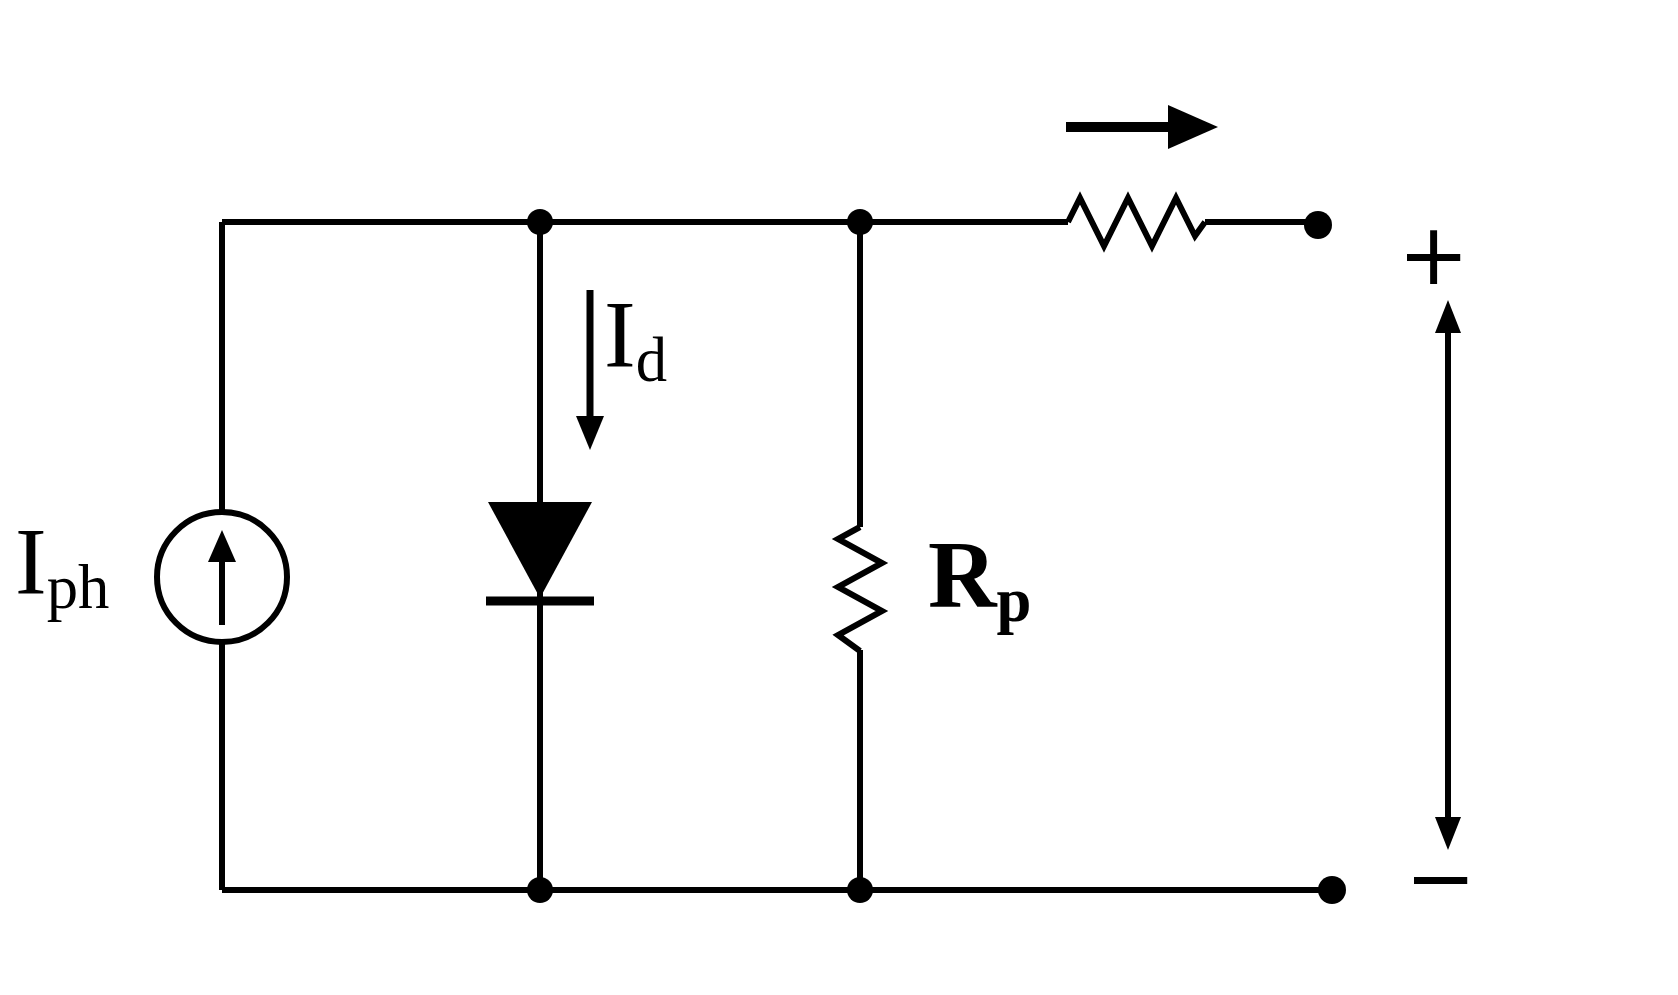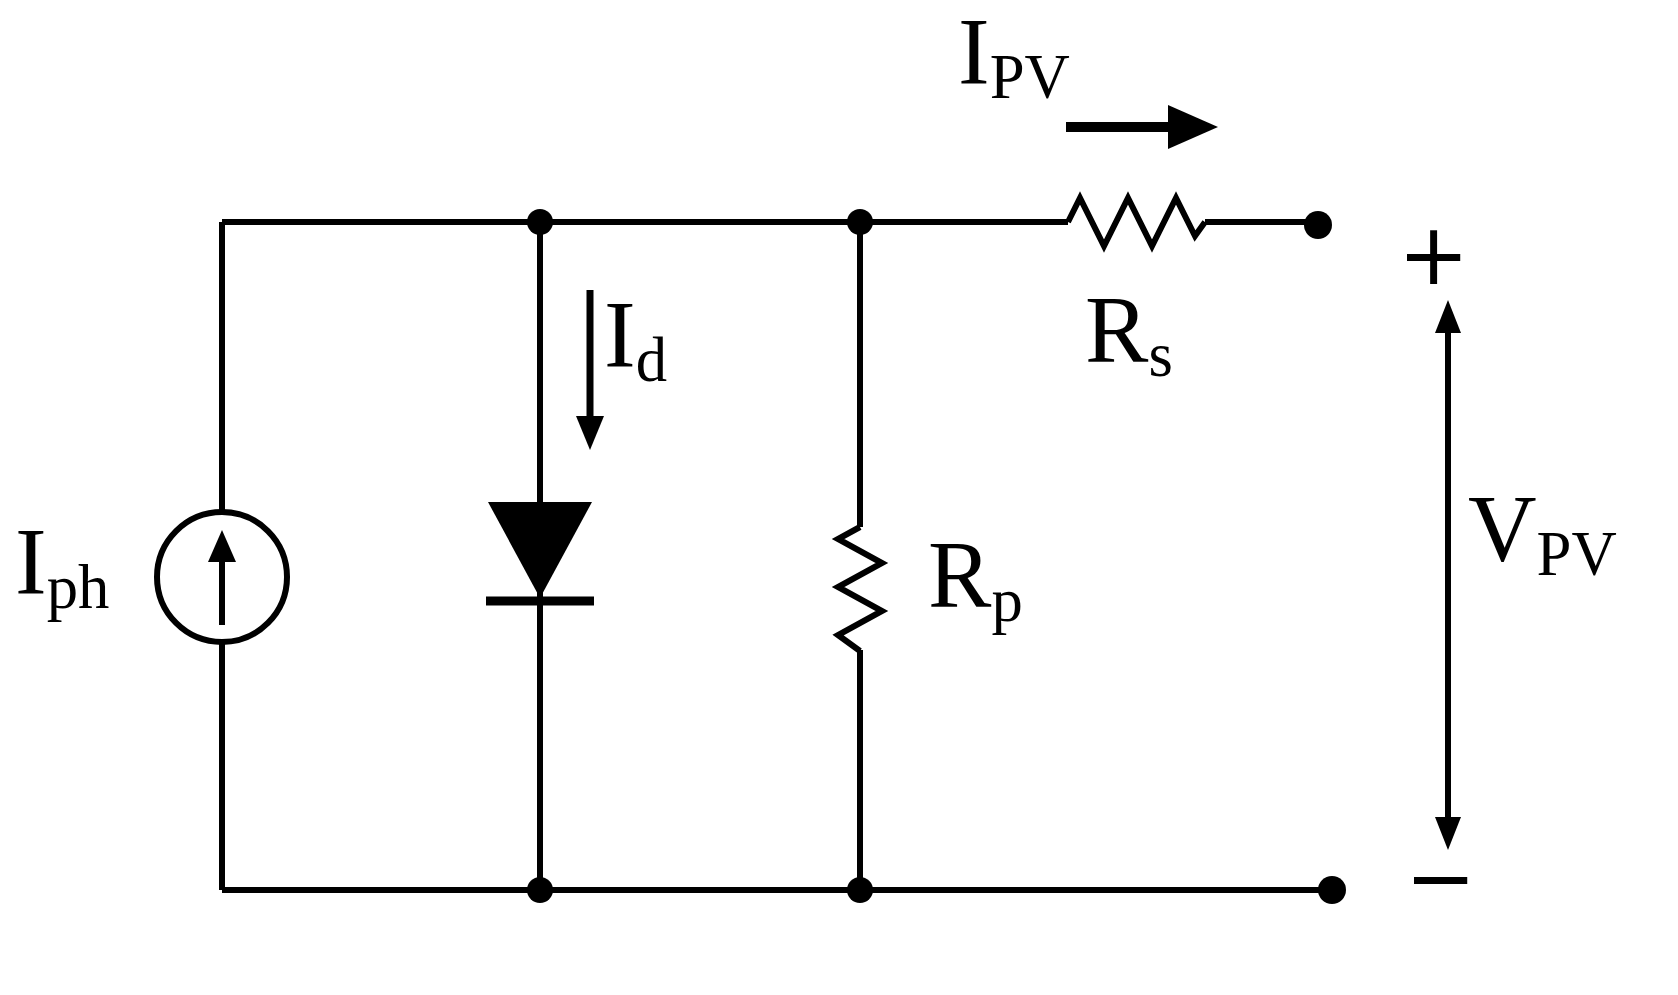--- a/index.html
+++ b/index.html
@@ -104,33 +104,24 @@
   </svg>
 
   <div class="lbl" style="left:15px; top:515px;text-align:right;">
     <span>I</span><sub>ph</sub>
   </div>
 
   <div class="lbl" style="left:604px; top:288px;">
     <span>I</span><sub>d</sub>
   </div>
 
-  <div class="lbl" style="left:958px; top:5px;">
-    <span>I</span><sub>PV</sub>
-  </div>
 
-  <div class="lbl" style="left:1085px; top:283px;">
-    <span>R</span><sub>s</sub>
-  </div>
 
-  <div class="lbl" style="left:928px; top:528px;">
+  <div class="lbl" style="left:928px; top:528px;font-weight:bold;">
     <span>R</span><sub>p</sub>
   </div>
 
-  <div class="lbl" style="left:1468px; top:482px;">
-    <span>V</span><sub>PV</sub>
-  </div>
 
   <div class="sign" style="left:1398px; top:212px;">+</div>
 
   <div class="sign" style="left:1405px; top:835px;">−</div>
 
 </div>
 
 </body></html>

